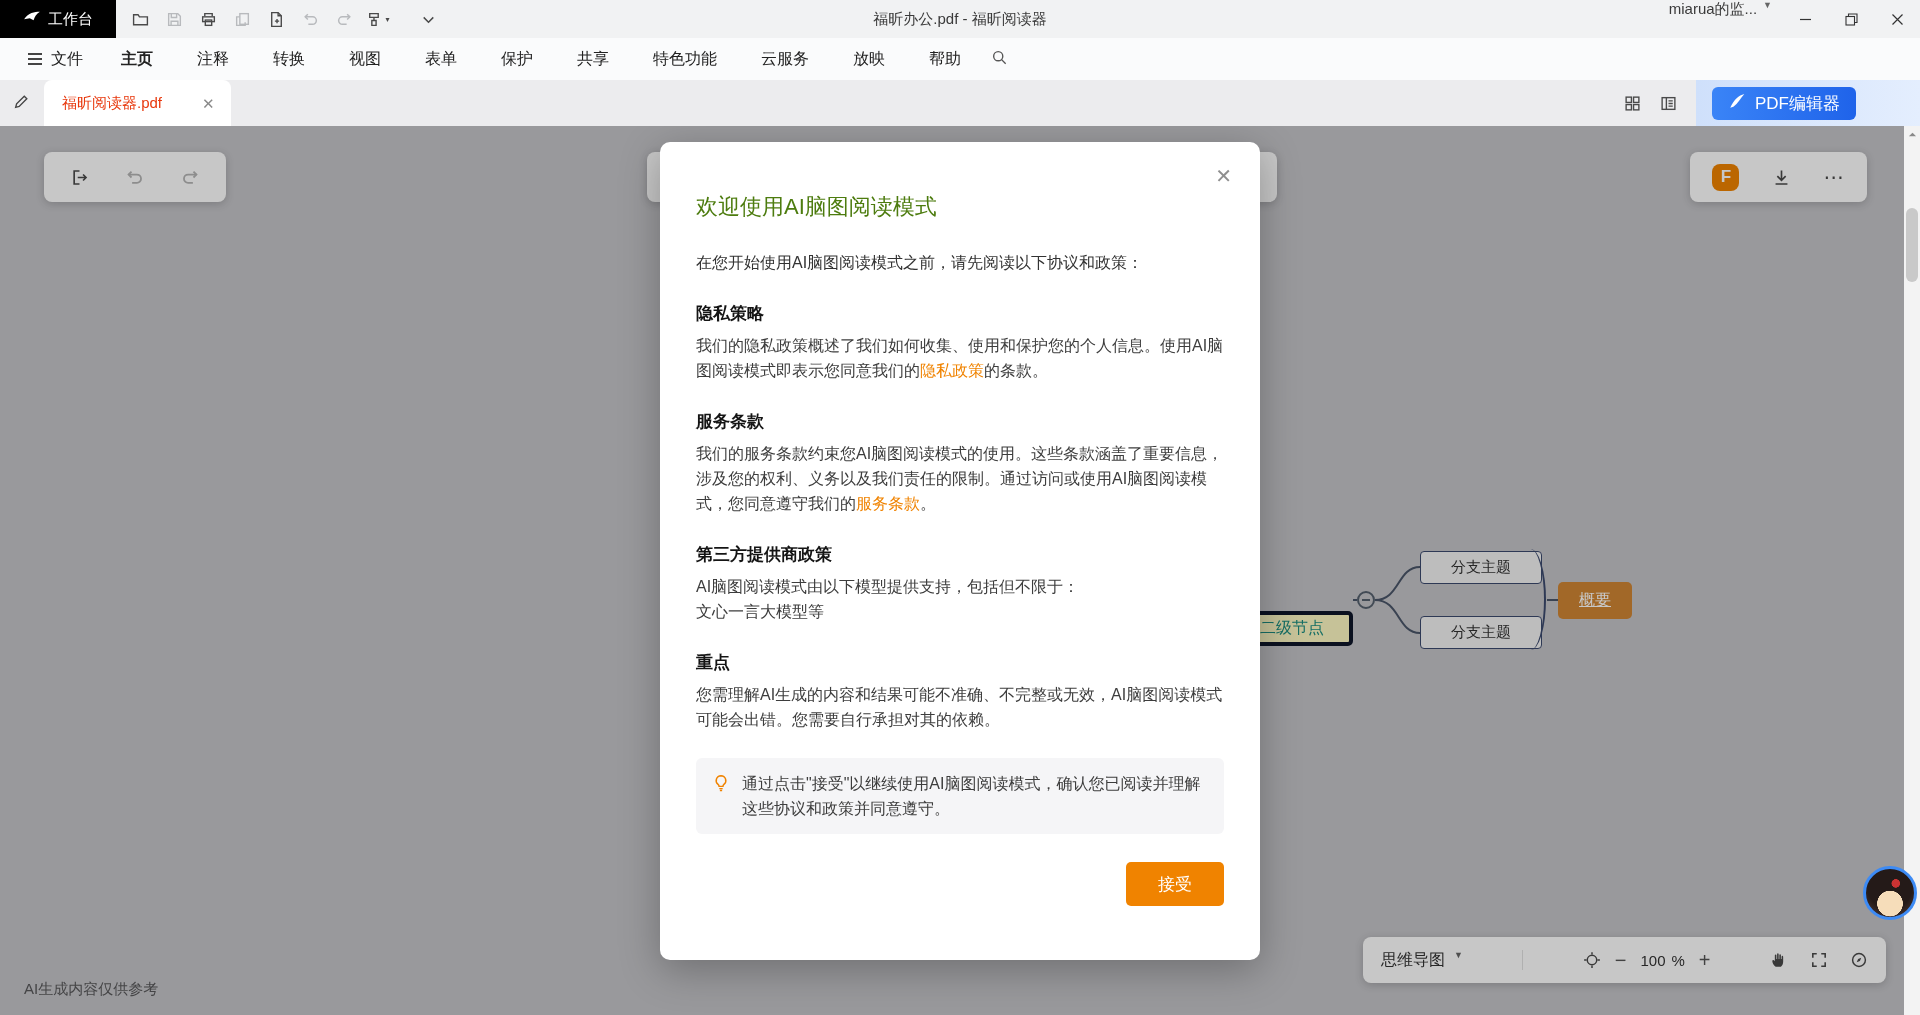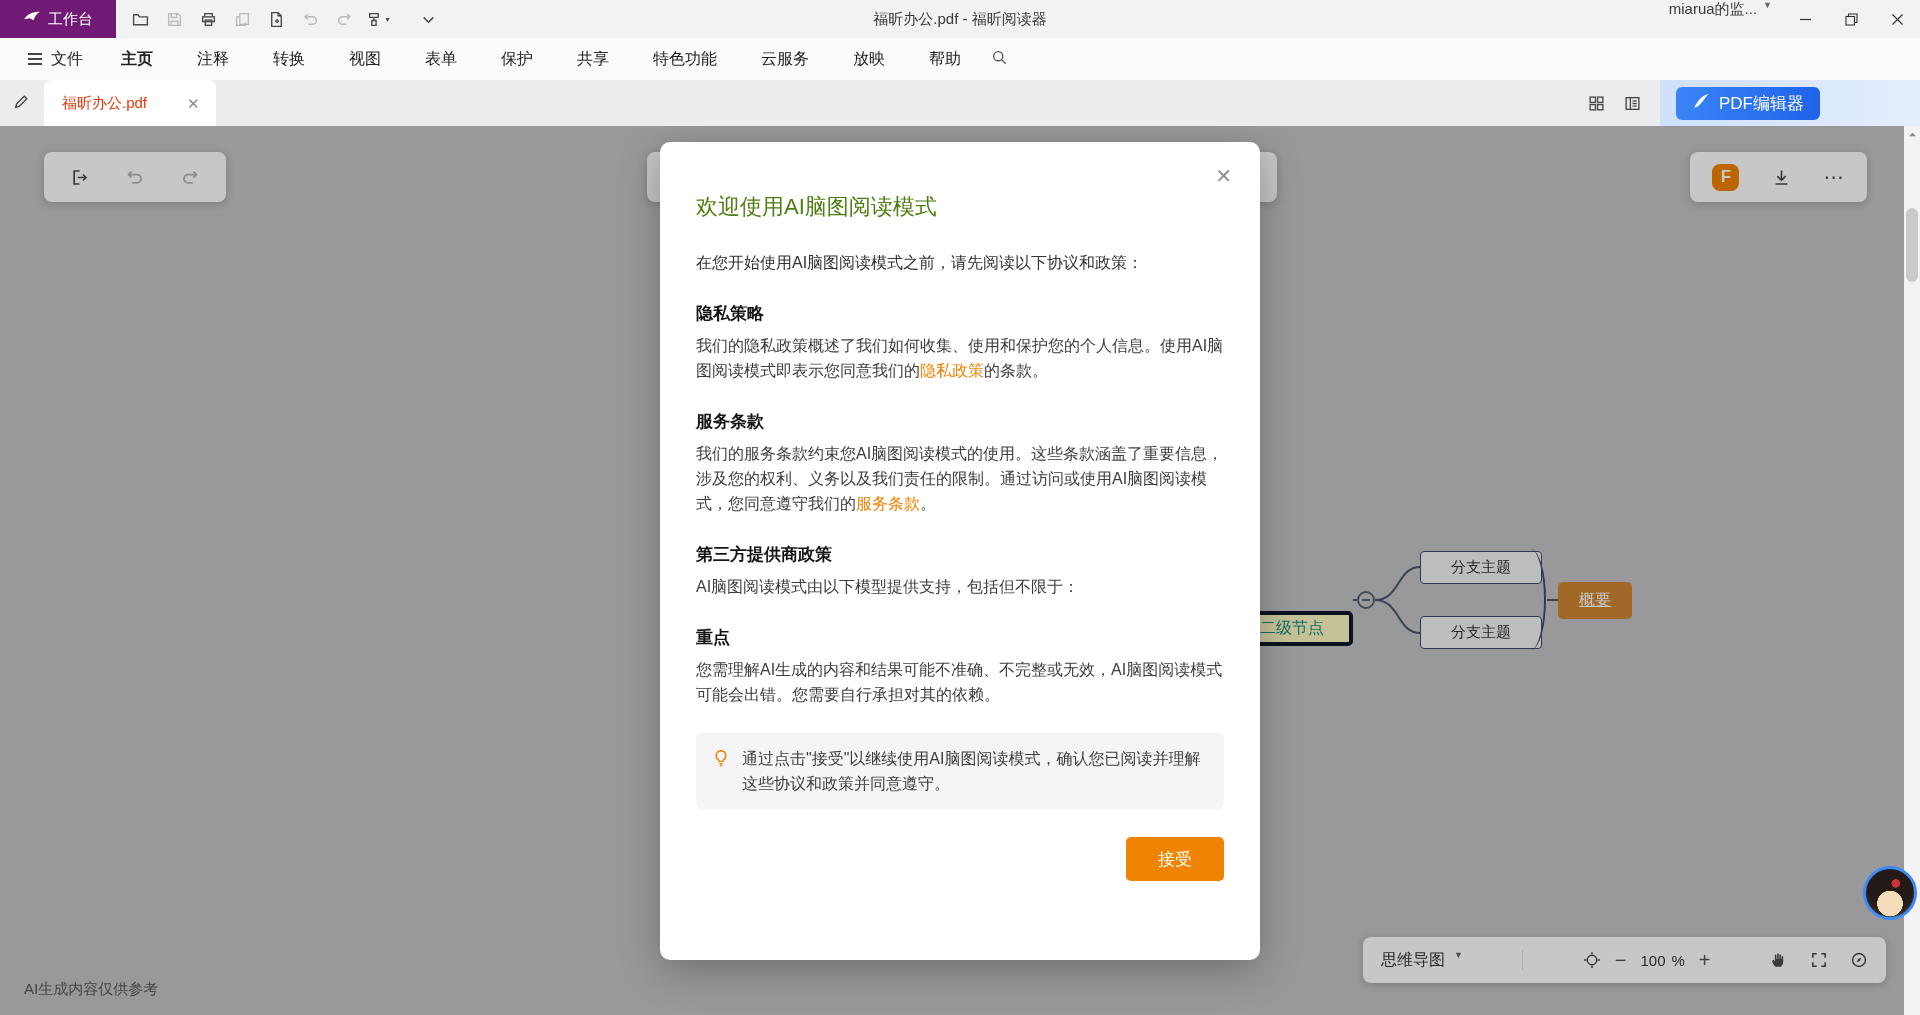--- a/index.html
+++ b/index.html
@@ -2,21 +2,21 @@
 <html><head>
 <meta charset="utf-8">
 <style>
   * { margin:0; padding:0; box-sizing:border-box; }
   html,body { width:1920px; height:1015px; }
   body { font-family:"Liberation Sans","DejaVu Sans",sans-serif; background:#c4c4c8; overflow:hidden; }
   .window { position:relative; width:1920px; height:1015px; }
 
   
   .titlebar { height:38px; background:#f1f2f3; display:flex; align-items:center; position:relative; z-index:70; }
-  .workspace-btn { width:116px; height:38px; background:#701a75; color:#fff; display:flex; align-items:center; justify-content:center; gap:7px; font-size:15px; cursor:pointer; }
+  .workspace-btn { width:116px; height:38px; background:#000000; color:#fff; display:flex; align-items:center; justify-content:center; gap:7px; font-size:15px; cursor:pointer; }
   .tb-group { display:flex; align-items:center; margin-left:8px; gap:2px; }
   .tb-btn { min-width:32px; height:30px; display:flex; align-items:center; justify-content:center; color:#4a4a4a; border-radius:4px; }
   .tb-btn.disabled { color:#b8babd; }
   .tb-btn svg { width:17px; height:17px; }
   .tb-caret { font-size:8px; margin-left:2px; }
   .tb-sep { width:14px; }
   .win-title { position:absolute; left:50%; transform:translateX(-50%); font-size:15px; color:#3a3a3a; white-space:nowrap; }
   .account { margin-left:auto; display:flex; gap:6px; font-size:15px; color:#3a3a3a; padding:0 10px; height:100%; }
   .chev { font-size:9px; color:#666; }
   .win-controls { display:flex; height:100%; }
@@ -35,21 +35,21 @@
 
   
   .tabbar { height:46px; background:#ececee; display:flex; align-items:center; position:relative; z-index:70; }
   .pencil-btn { width:42px; display:flex; justify-content:center; color:#444; }
   .pencil-btn svg { width:17px; height:17px; }
   .tab { margin-left:2px; height:46px; background:#fff; display:flex; align-items:center; gap:40px; padding:0 16px 0 18px; font-size:15px; color:#e8380d; border-radius:8px 8px 0 0; }
   .tab-close { color:#8a8a8a; font-size:15px; line-height:1; }
   .tabbar-right { margin-left:auto; display:flex; align-items:center; height:100%; }
   .view-btn { width:36px; display:flex; justify-content:center; color:#4a4a4a; }
   .view-btn svg { width:17px; height:17px; }
-  .editor-area { height:100%; display:flex; align-items:center; background:linear-gradient(90deg,#cfe0fb,#e4eefe); padding:0 14px 0 16px; margin-left:10px; width:260px; }
+  .editor-area { height:100%; display:flex; align-items:center; background:linear-gradient(90deg,#cfe0fb,#e4eefe); padding:0 14px 0 16px; margin-left:10px; width:224px; }
   .editor-btn { background:linear-gradient(90deg,#3a84f7,#1f63ea); height:33px; border-radius:6px; display:flex; align-items:center; gap:9px; padding:0 16px; color:#fff; font-size:17px; border:none; cursor:pointer; white-space:nowrap; }
   .editor-btn svg { width:18px; height:18px; }
 
   
   .canvas { position:absolute; top:126px; left:0; right:0; bottom:0; background:#c4c4c8; overflow:hidden; }
   .float { position:absolute; background:#fff; border-radius:8px; box-shadow:0 2px 8px rgba(0,0,0,.18); display:flex; align-items:center; z-index:10; }
   .fp-topleft { left:44px; top:26px; width:182px; height:50px; justify-content:space-around; padding:0 8px; }
   .fp-topcenter { left:647px; top:26px; width:630px; height:50px; }
   .fp-topright { left:1690px; top:26px; width:177px; height:50px; justify-content:space-around; padding:0 6px; }
   .cv-icon { color:#4a4a4a; display:flex; align-items:center; justify-content:center; }
@@ -236,21 +236,21 @@
 
   <div class="tabbar">
     <div class="pencil-btn">
       <span>
         <svg viewBox="0 0 16 16" fill="none" stroke="currentColor" stroke-width="1.3">
             <path d="M2.5 13.5l.9-3.3 7.2-7.2 2.4 2.4-7.2 7.2z"></path>
           </svg>
       </span>
     </div>
     <div class="tab">
-      <span>福昕办公.pdf</span>
+      <span>福昕阅读器.pdf</span>
       <span class="tab-close">✕</span>
     </div>
     <div class="tabbar-right">
       <span class="view-btn">
         <svg viewBox="0 0 16 16" fill="none" stroke="currentColor" stroke-width="1.3">
             <rect x="2" y="2" width="5" height="5"></rect>
             <rect x="9" y="2" width="5" height="5"></rect>
             <rect x="2" y="9" width="5" height="5"></rect>
             <rect x="9" y="9" width="5" height="5"></rect>
           </svg>
@@ -381,20 +381,21 @@
         <span>我们的隐私政策概述了我们如何收集、使用和保护您的个人信息。使用AI脑图阅读模式即表示您同意我们的</span><span class="link">隐私政策</span><span>的条款。</span>
       </div>
 
       <div class="modal-h">服务条款</div>
       <div class="modal-p">
         <span>我们的服务条款约束您AI脑图阅读模式的使用。这些条款涵盖了重要信息，涉及您的权利、义务以及我们责任的限制。通过访问或使用AI脑图阅读模式，您同意遵守我们的</span><span class="link">服务条款</span><span>。</span>
       </div>
 
       <div class="modal-h">第三方提供商政策</div>
       <div class="modal-p" style="margin-bottom:0;">AI脑图阅读模式由以下模型提供支持，包括但不限于：</div>
+      <div class="modal-p" style="margin-top:0;">文心一言大模型等</div>
 
       <div class="modal-h">重点</div>
       <div class="modal-p">您需理解AI生成的内容和结果可能不准确、不完整或无效，AI脑图阅读模式可能会出错。您需要自行承担对其的依赖。</div>
 
       <div class="tip-box">
         <span class="bulb">
           <svg viewBox="0 0 16 16" fill="none" stroke="currentColor" stroke-width="1.3">
               <path d="M8 1.5a4.3 4.3 0 012.6 7.7c-.6.5-.9 1-.9 1.8H6.3c0-.8-.3-1.3-.9-1.8A4.3 4.3 0 018 1.5z"></path>
               <path d="M6.5 13h3M7 14.7h2"></path>
             </svg>

